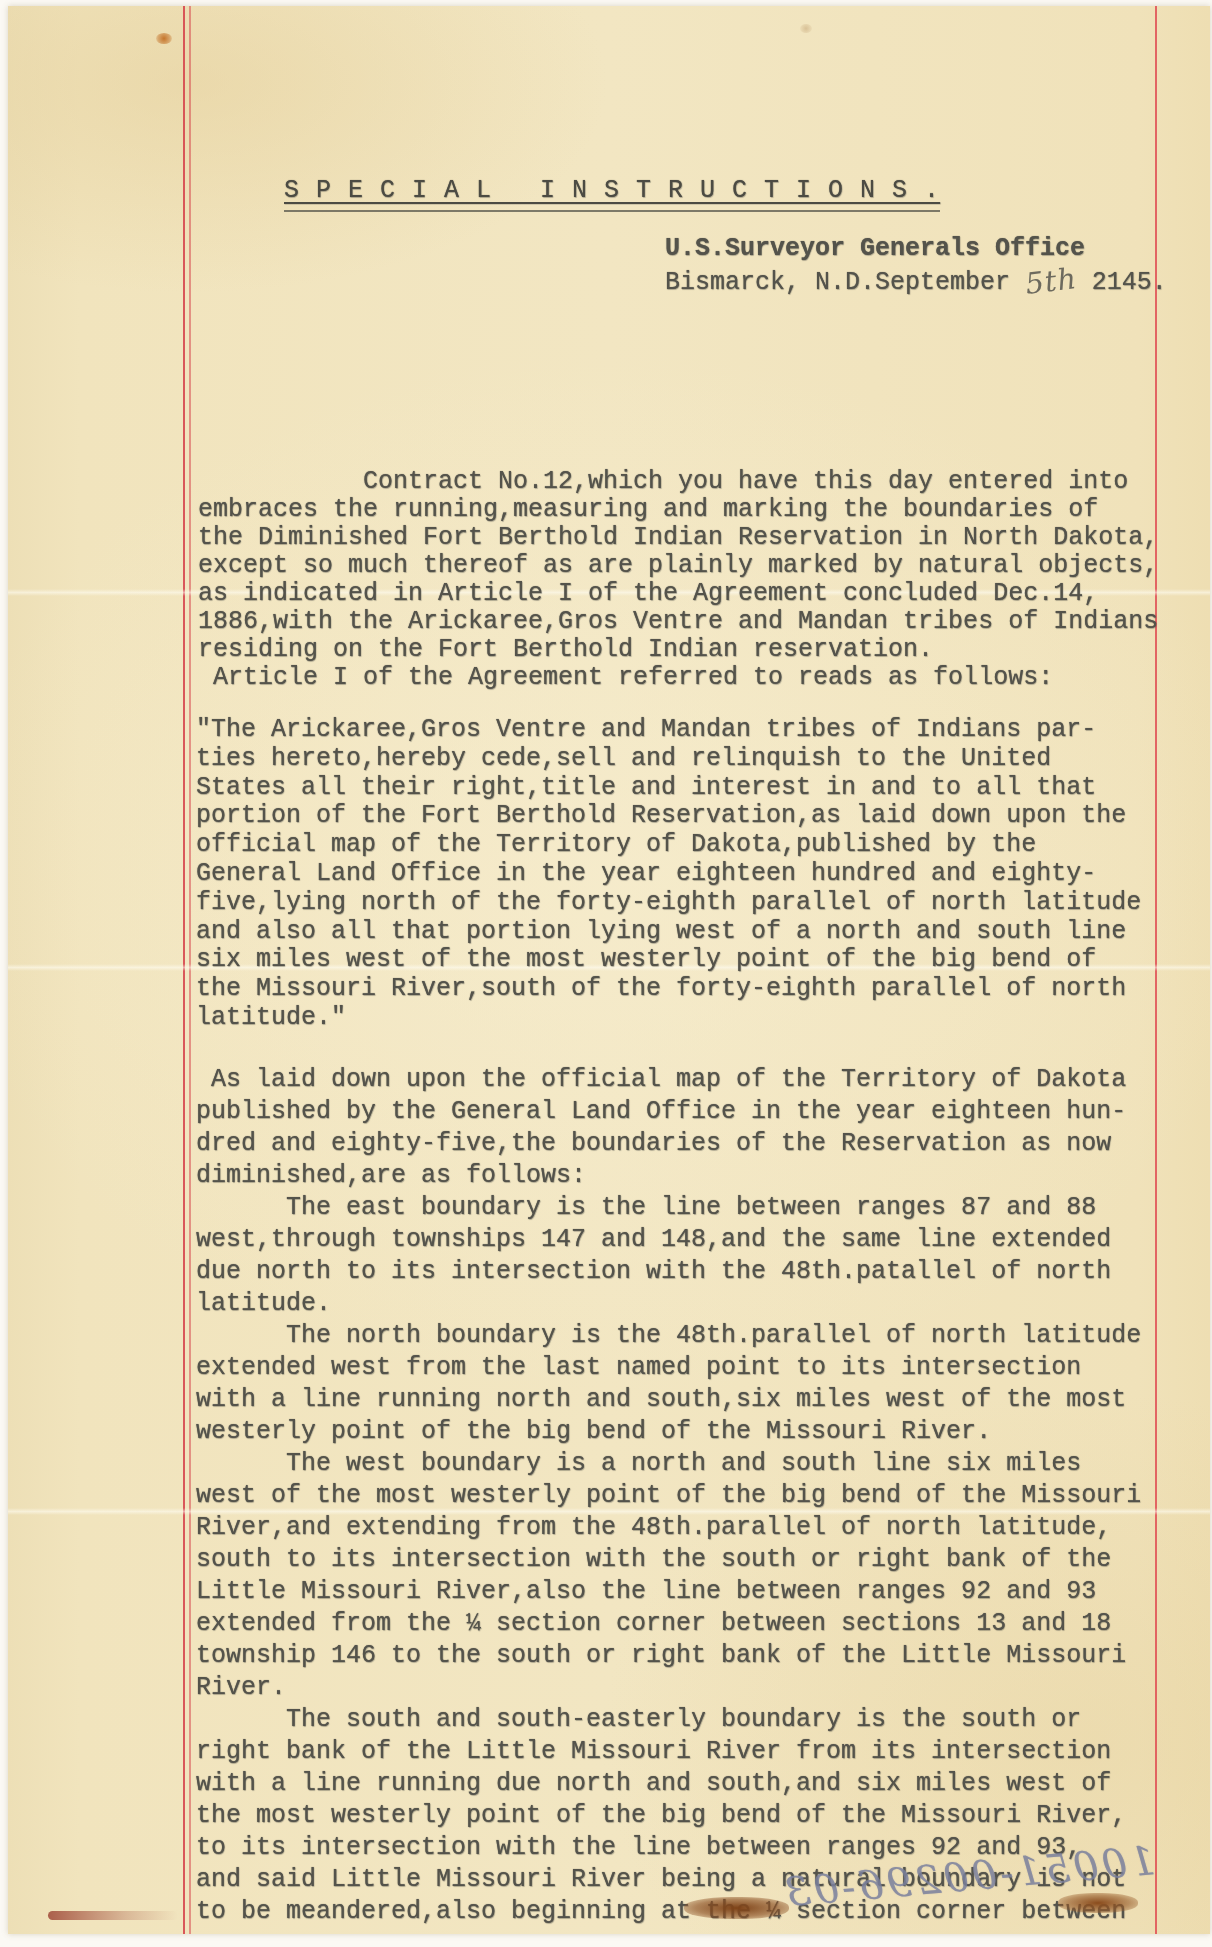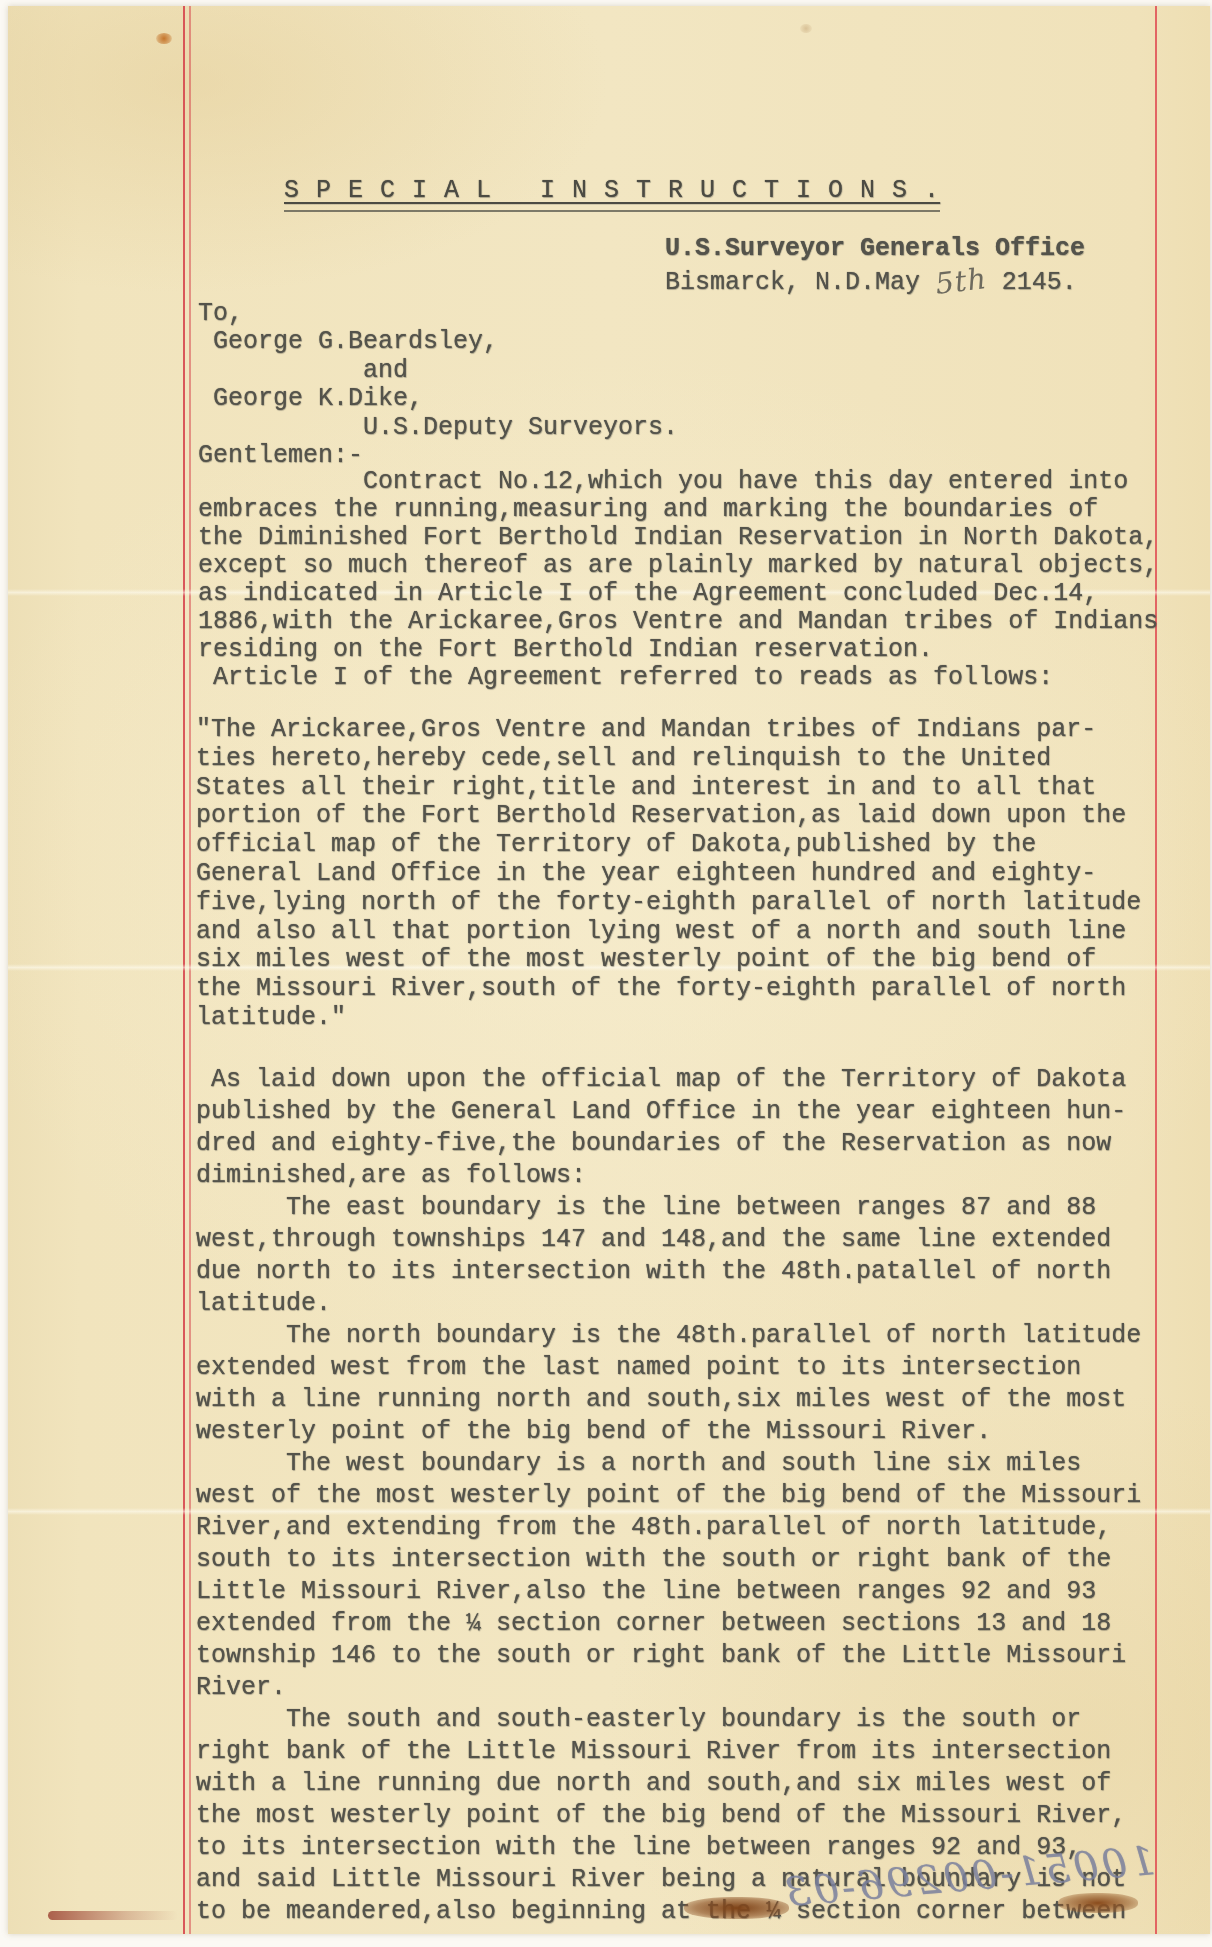--- a/index.html
+++ b/index.html
@@ -60,28 +60,22 @@
     <div class="rule rule-r"></div>
 
     <div class="crease" style="top:583px"></div>
     <div class="crease" style="top:958px"></div>
     <div class="crease" style="top:1502px"></div>
 
     <div class="type title">S P E C I A L   I N S T R U C T I O N S .</div>
 
     <div class="type dateline1">U.S.Surveyor Generals Office</div>
 
-    <div class="type dateline2"><span>Bismarck, N.D.May </span><span class="hand">5th</span><span> 2145.</span></div>
+    <div class="type dateline2"><span>Bismarck, N.D.September </span><span class="hand">5th</span><span> 2145.</span></div>
 
-    <div class="type address">To,
- George G.Beardsley,
-           and
- George K.Dike,
-           U.S.Deputy Surveyors.
-Gentlemen:-</div>
 
     <div class="type para1">           Contract No.12,which you have this day entered into
 embraces the running,measuring and marking the boundaries of
 the Diminished Fort Berthold Indian Reservation in North Dakota,
 except so much thereof as are plainly marked by natural objects,
 as indicated in Article I of the Agreement concluded Dec.14,
 1886,with the Arickaree,Gros Ventre and Mandan tribes of Indians
 residing on the Fort Berthold Indian reservation.
  Article I of the Agreement referred to reads as follows:</div>
 

